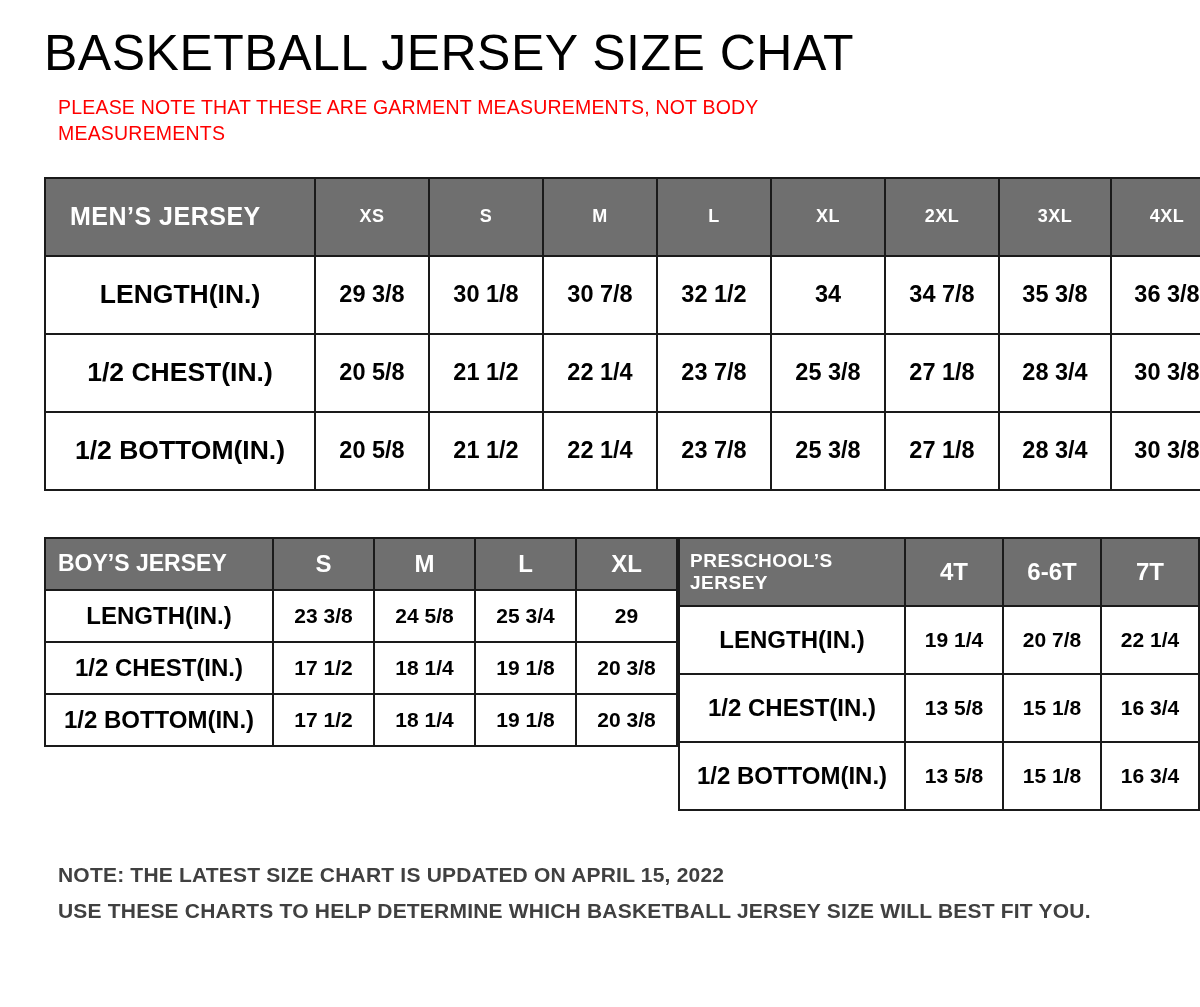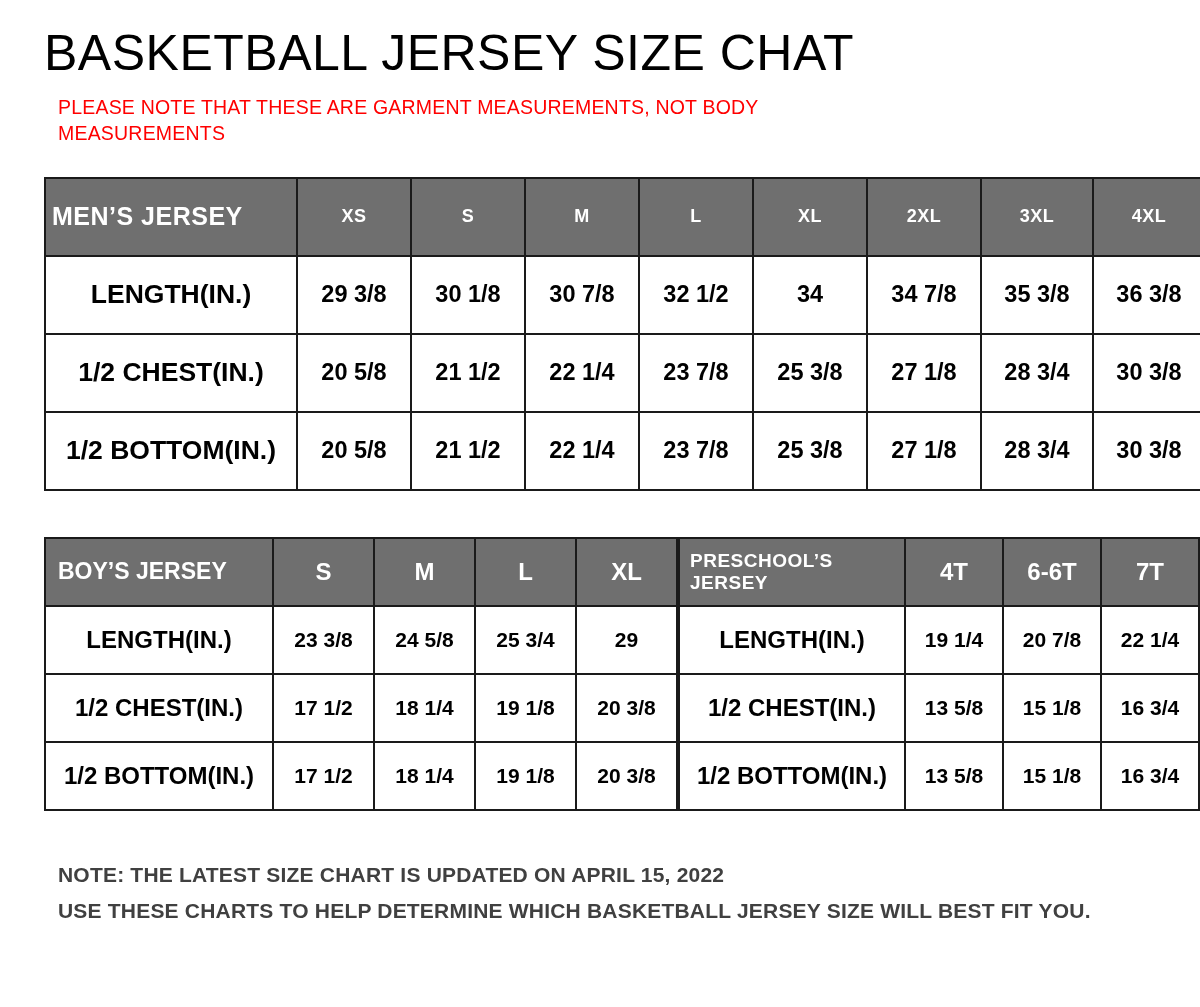--- a/index.html
+++ b/index.html
@@ -60,34 +60,34 @@
   
   .men-wrap {
     margin: 30px 0 0 22px;
   }
   table.men {
     width: 1136px;
   }
   table.men tr { height: 78px; }
   table.men tr.hrow { height: 78px; }
   table.men .hdr-cell { font-size: 18px; letter-spacing: 0.5px; }
-  table.men .hdr-cell.label { font-size: 25px; text-align: left; padding-left: 6px; }
+  table.men .hdr-cell.label { font-size: 25px; text-align: left; padding-left: 24px; }
   table.men .rowlabel { font-size: 26.5px; }
   table.men .val { font-size: 23.5px; }
 
   
   .bottom-row {
     margin: 46px 0 0 22px;
     display: flex;
     align-items: flex-start;
   }
   .gap { width: 24px; }
 
   table.boys { width: 610px; }
-  table.boys tr { height: 68px; }
+  table.boys tr { height: 52px; }
   table.boys .hdr-cell { font-size: 24px; }
   table.boys .hdr-cell.label { font-size: 23px; text-align: left; padding-left: 12px; }
   table.boys .rowlabel { font-size: 24px; }
   table.boys .val { font-size: 21px; margin-left: 20px; }
 
   table.pre { width: 502px; }
   table.pre tr { height: 68px; }
   table.pre .hdr-cell { font-size: 24px; }
   table.pre .hdr-cell.label { font-size: 19px; text-align: left; padding-left: 10px; letter-spacing: 0.5px; }
   table.pre .rowlabel { font-size: 24px; }

